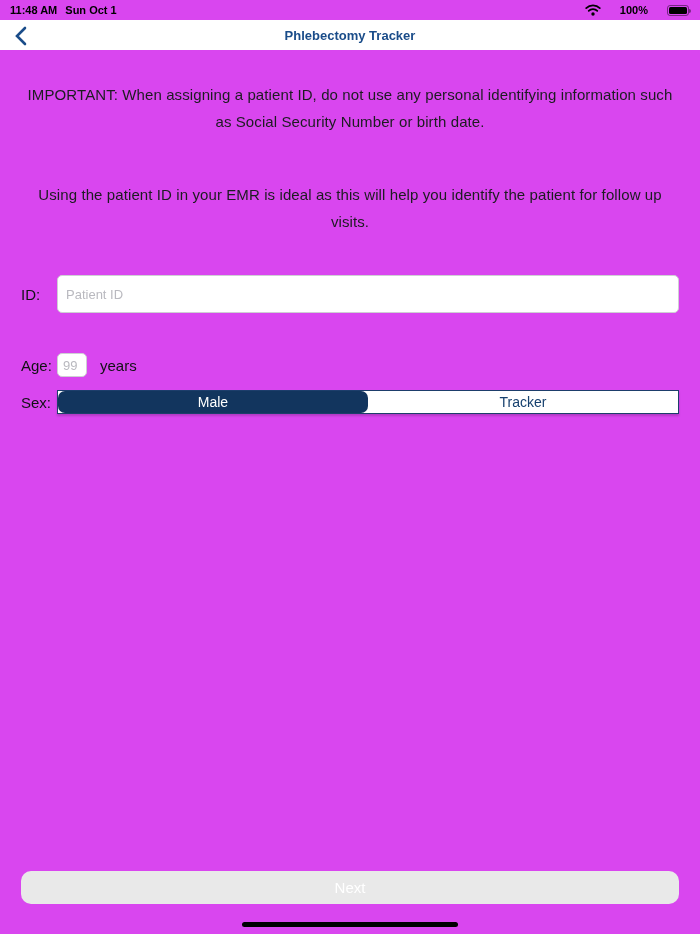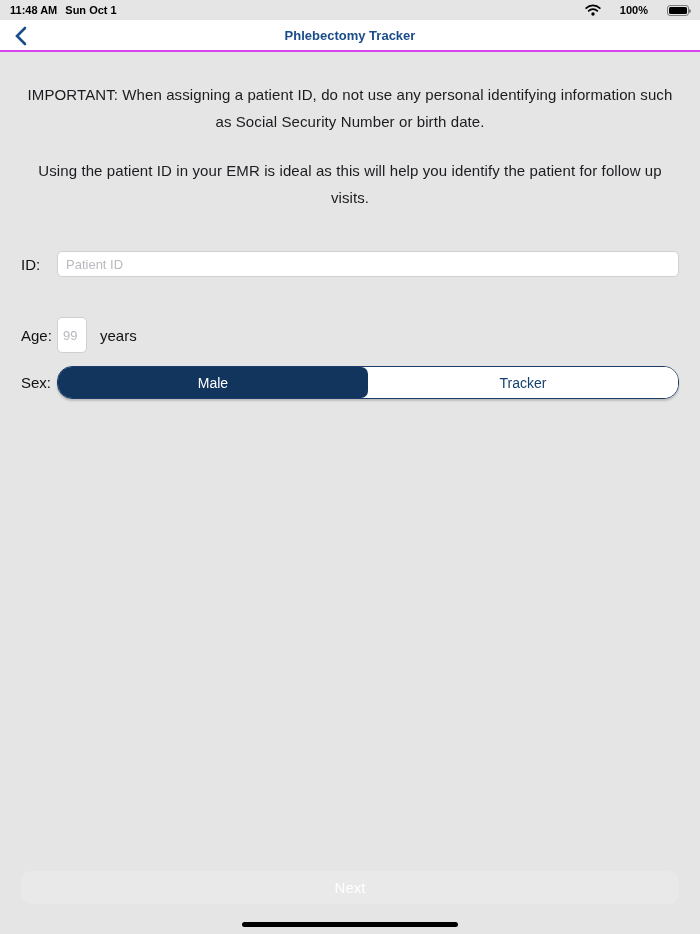--- a/index.html
+++ b/index.html
@@ -5,21 +5,21 @@
   * { margin: 0; padding: 0; box-sizing: border-box; }
   html, body { background: #ffffff; }
   body {
     font-family: "Liberation Sans", "DejaVu Sans", sans-serif;
     color: #1b1b1f;
   }
   .screen {
     position: relative;
     width: 700px;
     height: 934px;
-    background: #e5e5e5;
+    background: #d946ef;
     overflow: hidden;
     margin: 0 auto;
   }
 
   
   .status-bar {
     position: absolute;
     top: 0; left: 0; right: 0;
     height: 20px;
     display: flex;
@@ -83,59 +83,59 @@
     padding: 0 21px;
   }
   .notice {
     margin-top: 27px;
     text-align: center;
     font-size: 15px;
     line-height: 27px;
     color: #1c1c20;
     letter-spacing: 0.1px;
   }
-  .notice + .notice { margin-top: 22px; text-align: center; }
+  .notice + .notice { margin-top: 46px; text-align: center; }
 
   .form { margin-top: 26px; }
   .form-row {
     display: flex;
     align-items: center;
     margin-bottom: 10px;
     margin-top: 40px;
   }
   .form-label {
     width: 36px;
     flex: 0 0 36px;
     font-size: 15px;
     color: #111114;
   }
   .text-input {
-    height: 26px;
+    height: 38px;
     border: 1px solid #cfcfd4;
     border-radius: 5px;
     font-family: "Liberation Sans", sans-serif;
     font-size: 13px;
     color: #1b1b1f;
     padding: 0 8px;
     outline: none;
     background: #ffffff;
   }
   .text-input::placeholder { color: #b9b9bf; }
   .id-input { flex: 1; }
-  .age-input { width: 30px; height: 36px; padding: 0 5px; }
+  .age-input { width: 30px; height: 24px; padding: 0 5px; }
   .age-unit { margin-left: 13px; font-size: 15px; color: #111114; }
 
   
   .sex-row { margin-top: 13px; }
   .segmented {
     flex: 1;
     display: flex;
-    height: 33px;
+    height: 24px;
     border: 1px solid #1d3e6b;
-    border-radius: 15px;
+    border-radius: 0;
     background: #ffffff;
     box-shadow: 0 2px 2px rgba(0,0,0,0.18);
     overflow: hidden;
   }
   .segment {
     flex: 1;
     display: flex;
     align-items: center;
     justify-content: center;
     font-family: "Liberation Sans", sans-serif;

